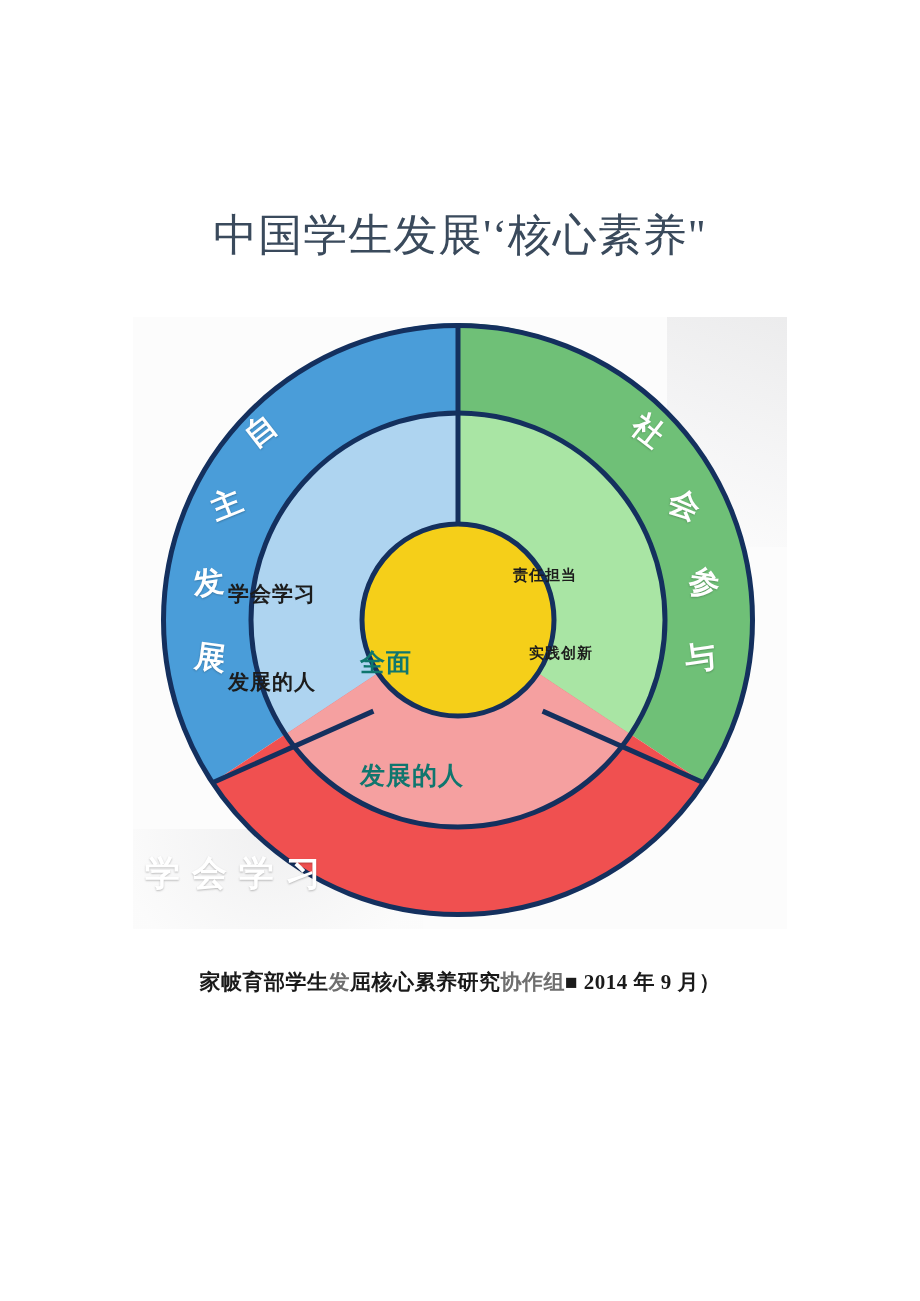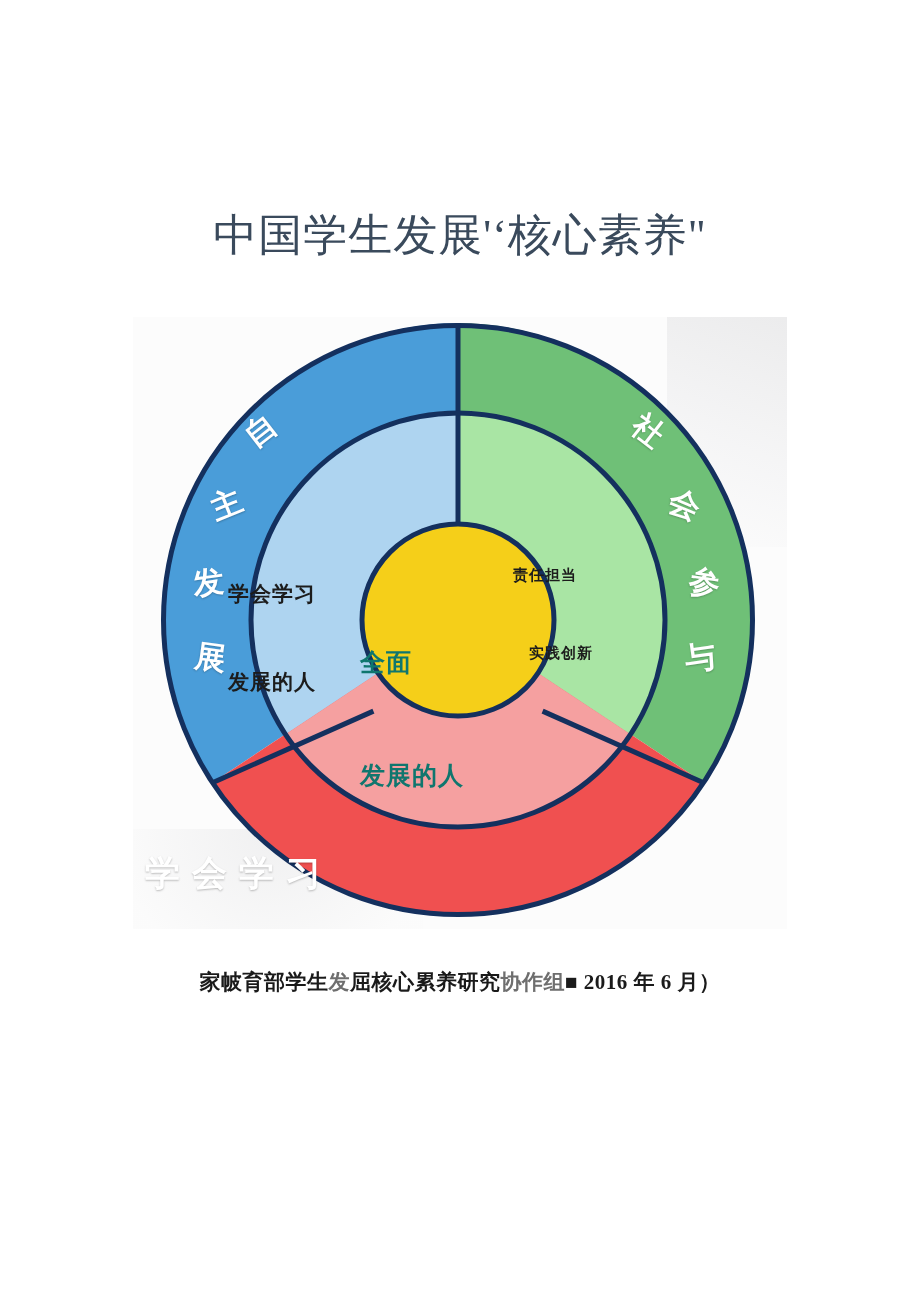--- a/index.html
+++ b/index.html
@@ -232,15 +232,15 @@
       <div class="l2">实践创新</div>
     </div>
 
 
     <div class="lbl lbl-core">
       <div class="l1">全面</div>
       <div class="l2">发展的人</div>
     </div>
   </div>
 
-  <div class="doc-caption"><span>家帔育部学生</span><span class="cap-faded">发</span><span>屈核心累养研究</span><span class="cap-faded">协作组</span><span class="cap-num">■ 2016 年 6 月）</span></div>
+  <div class="doc-caption"><span>家帔育部学生</span><span class="cap-faded">发</span><span>屈核心累养研究</span><span class="cap-faded">协作组</span><span class="cap-num">■ 2014 年 9 月）</span></div>
 
 </div>
 
 </body></html>

